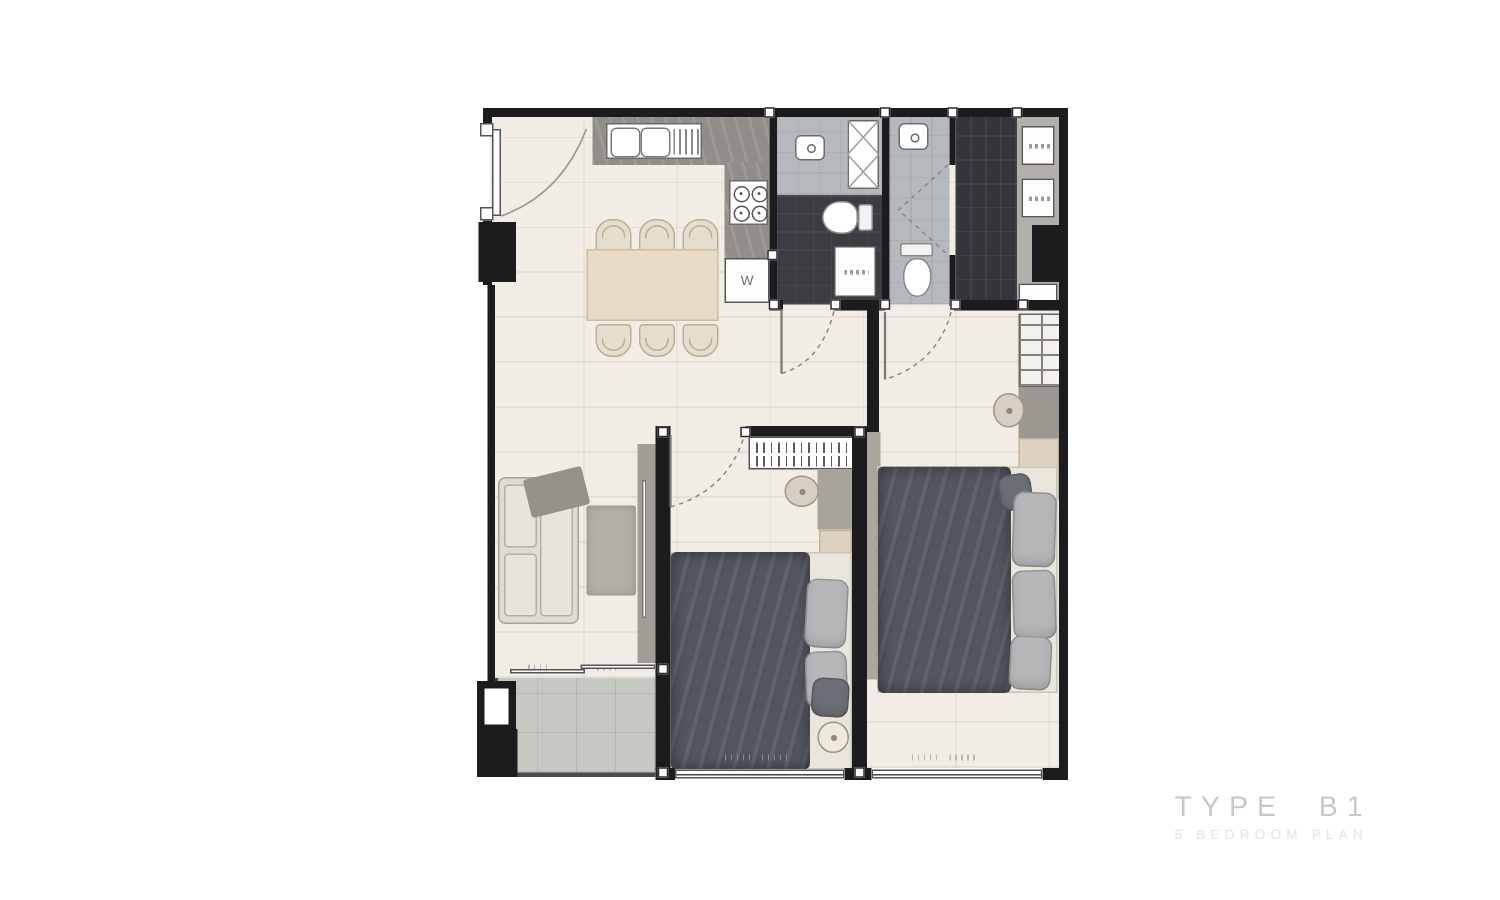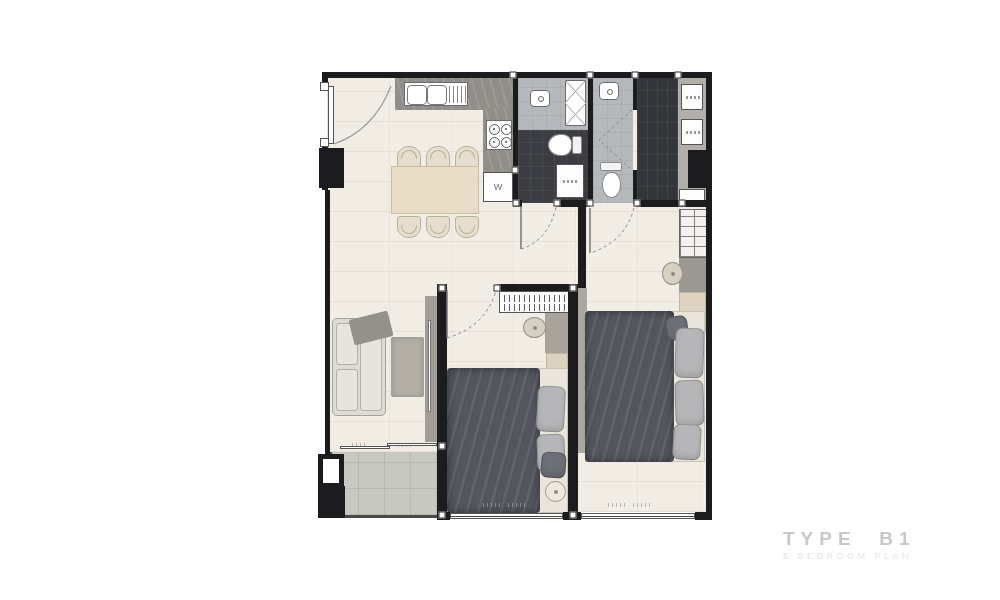--- a/index.html
+++ b/index.html
@@ -41,21 +41,21 @@
   .burner::after{content:"";position:absolute;left:3px;top:3px;width:2px;height:2px;background:#555;border-radius:50%;}
   .basin{position:absolute;width:18px;height:18px;background:#fff;border:1px solid #777;border-radius:4px;}
   .rack{position:absolute;background:repeating-linear-gradient(90deg,#888 0 1px,transparent 1px 4px);}
   .hangers{background:repeating-linear-gradient(90deg,#5a5a5a 0 1px,transparent 1px 5px);}
   .closet-grid{background:#f4f2ee;border:1px solid #666;
     background-image:repeating-linear-gradient(0deg,#85827c 0 1px,transparent 1px 10px),
                      repeating-linear-gradient(90deg,#85827c 0 1px,transparent 1px 14px);}
   .tinytag{height:3px;background:repeating-linear-gradient(90deg,#9a9a9a 0 2px,transparent 2px 4px);}
   .microlabel{height:4px;background:repeating-linear-gradient(90deg,#9aa0a6 0 1px,transparent 1px 4px);opacity:.7;}
   .winline{position:absolute;left:0;right:0;top:50%;height:1px;background:#444;}
-  .titleblock{color:#c8c8c8;font-size:19px;letter-spacing:6px;white-space:pre;font-weight:700;}
+  .titleblock{color:#c8c8c8;font-size:19px;letter-spacing:6px;white-space:pre;font-weight:400;}
   .subtitleblock{color:#e2e2e2;font-size:9px;letter-spacing:3.5px;white-space:pre;font-weight:400;}
   .wlabel{color:#6f6f6f;font-size:9px;display:flex;align-items:center;justify-content:center;width:100%;height:100%;}
 </style>
 </head>
 <body>
 
 <div id="canvas">
 
   <div class="abs floor-main" style="left:327px;top:78px;width:381px;height:434px;"></div>
   <div class="abs floor-bath" style="left:518px;top:78px;width:70px;height:52px;"></div>

